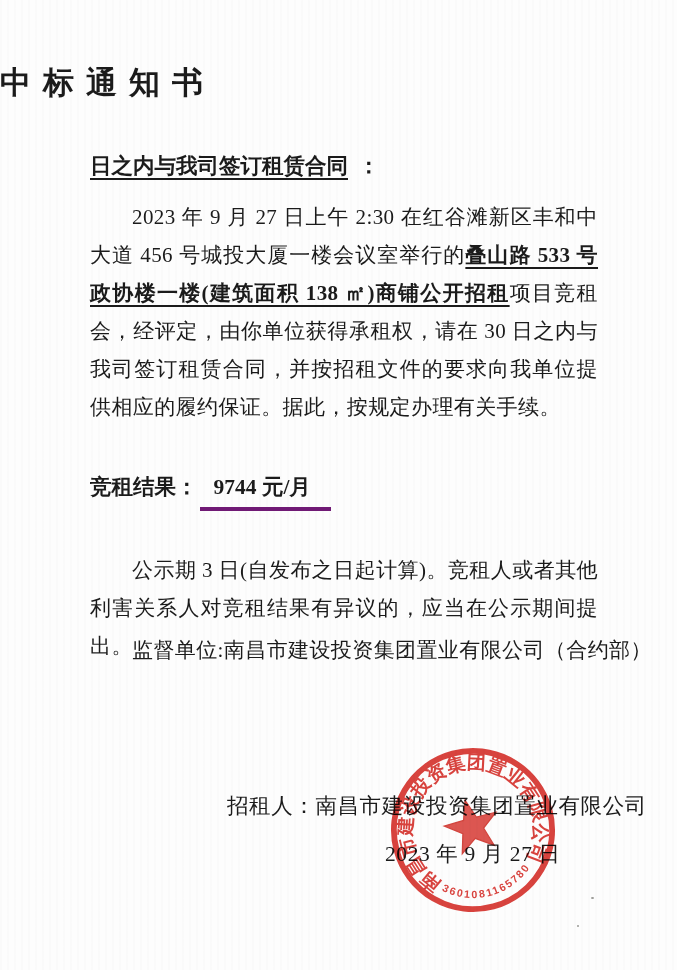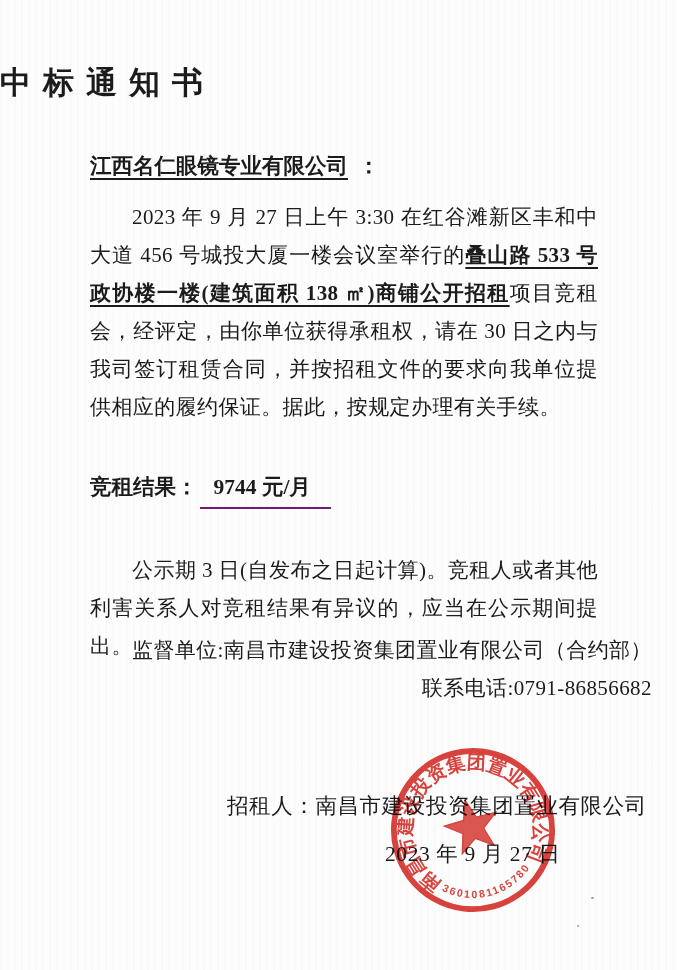--- a/index.html
+++ b/index.html
@@ -49,21 +49,21 @@
     text-decoration: underline;
     text-underline-offset: 5px;
     text-decoration-thickness: 1.6px;
   }
   .result-line {
     position: absolute; top: 468px; left: 90px;
     font-size: 21.5px; font-weight: 700; line-height: 38px;
   }
   .result-value {
     display: inline-block;
-    border-bottom: 2px solid #701a75;
+    border-bottom: 4px solid #701a75;
     padding: 0 20px 1px 14px;
     margin-left: 2px;
   }
   .contact-block {
     position: absolute; top: 631px; left: 90px;
     font-size: 21px; line-height: 38px;
     letter-spacing: 0.4px;
     text-align: right;
   }
   .contact-block div { text-indent: 2em; }
@@ -92,34 +92,33 @@
   .speck2 { left: 577px; top: 925px; width: 2px; height: 2px; }
 </style>
 </head>
 <body style="color: rgb(27, 27, 27);">
 
 <div class="scan-texture"></div>
 
 <div class="doc-title">中标通知书</div>
 
 <div class="addressee">
-  <span class="uline">江西名仁眼镜专业有限公司</span><span class="colon">：</span>
+  <span class="uline">日之内与我司签订租赁合同</span><span class="colon">：</span>
 </div>
 
-<p class="para para1"><span>2023 年 9 月 27 日上午 3:30 在红谷滩新区丰和中大道 456 号城投大厦一楼会议室举行的</span><span class="hl">叠山路 533 号政协楼一楼(建筑面积 138 ㎡)商铺公开招租</span><span>项目竞租会，经评定，由你单位获得承租权，请在 30 日之内与我司签订租赁合同，并按招租文件的要求向我单位提供相应的履约保证。据此，按规定办理有关手续。</span></p>
+<p class="para para1"><span>2023 年 9 月 27 日上午 2:30 在红谷滩新区丰和中大道 456 号城投大厦一楼会议室举行的</span><span class="hl">叠山路 533 号政协楼一楼(建筑面积 138 ㎡)商铺公开招租</span><span>项目竞租会，经评定，由你单位获得承租权，请在 30 日之内与我司签订租赁合同，并按招租文件的要求向我单位提供相应的履约保证。据此，按规定办理有关手续。</span></p>
 
 <div class="result-line">
   <span>竞租结果：</span><span class="result-value">9744 元/月</span>
 </div>
 
 <p class="para para2">公示期 3 日(自发布之日起计算)。竞租人或者其他利害关系人对竞租结果有异议的，应当在公示期间提出。</p>
 
 <div class="contact-block">
   <div>监督单位:南昌市建设投资集团置业有限公司（合约部）</div>
-  <div>联系电话:0791-86856682</div>
 </div>
 
 <div class="lessor-line">招租人：南昌市建设投资集团置业有限公司</div>
 <div class="date-line">2023 年 9 月 27 日</div>
 
 <svg class="seal" viewBox="0 0 200 200" aria-hidden="true">
   <defs>
     <path id="ringPath" d="M 49.1 150.9 A 72 72 0 1 1 150.9 150.9"></path>
     <path id="numPath" d="M 43.4 156.6 A 80 80 0 0 0 156.6 156.6"></path>
   </defs>

